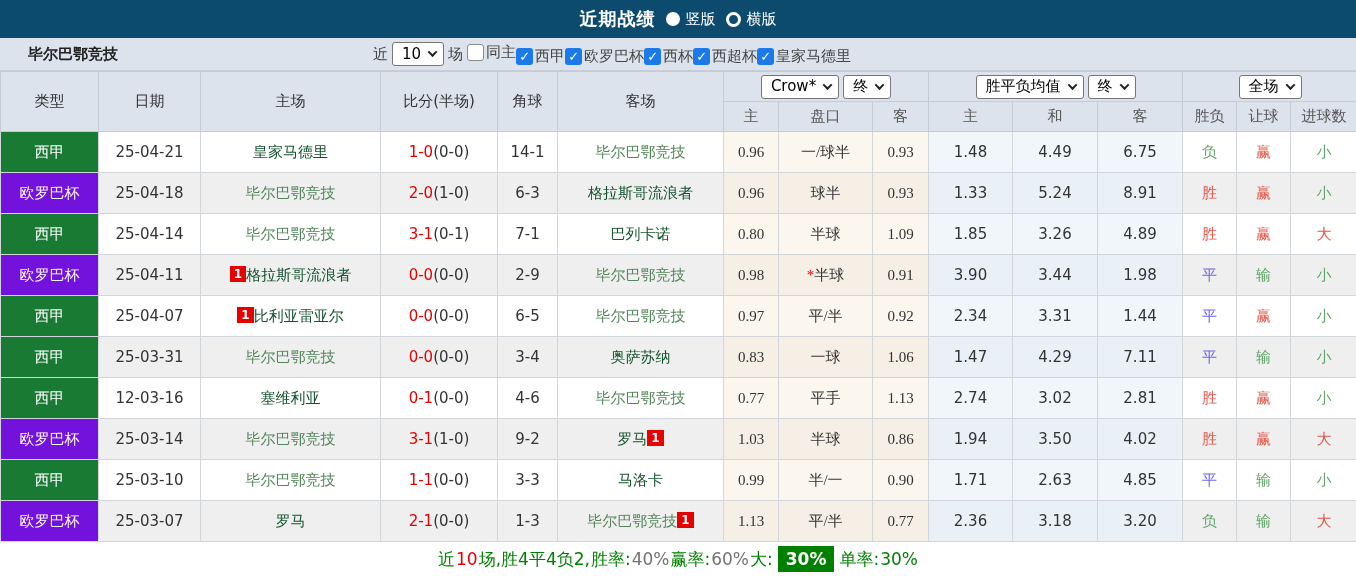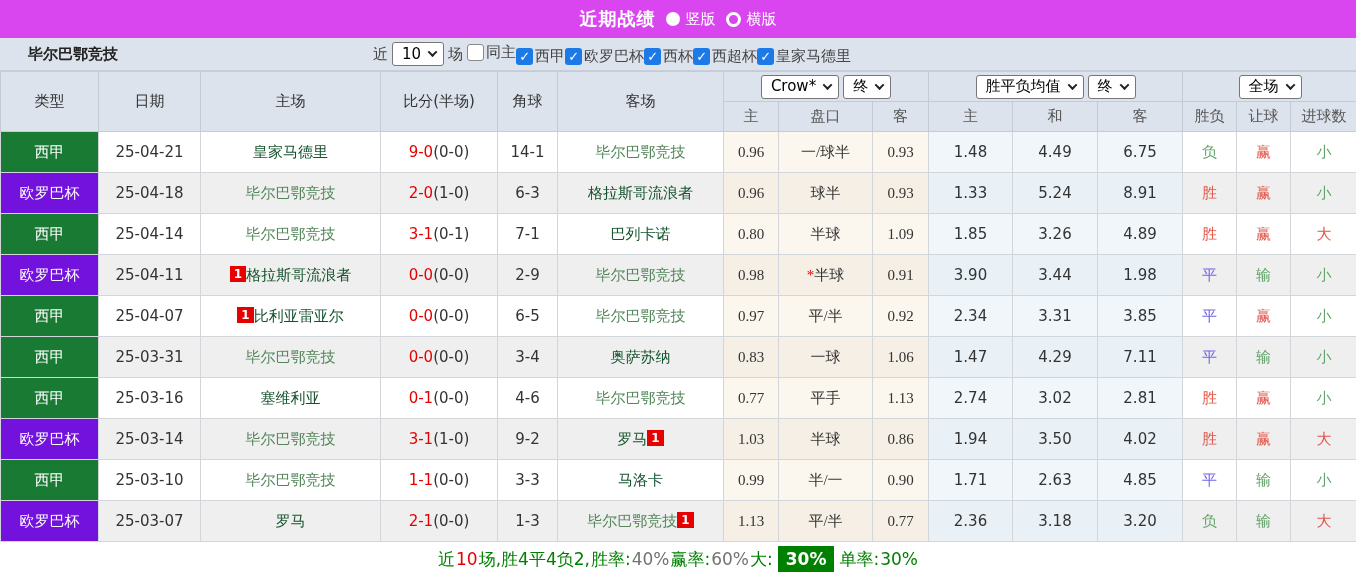--- a/index.html
+++ b/index.html
@@ -3,21 +3,21 @@
 <meta charset="utf-8">
 <style>
   * { box-sizing: border-box; margin: 0; padding: 0; }
   html,body { width:1356px; }
   body {
     font-family: "DejaVu Sans", "Liberation Sans", sans-serif;
     background:#fff; color:#333; font-size:15px;
   }
   
   .topbar {
-    height:38px; background:#d946ef; display:flex; align-items:center; justify-content:center;
+    height:38px; background:#0c4a6e; display:flex; align-items:center; justify-content:center;
     gap:10px; color:#fff;
   }
   .topbar .title { font-size:18px; font-weight:bold; letter-spacing:1px; }
   .radio { display:inline-flex; align-items:center; gap:6px; font-size:15px; cursor:pointer; }
   .radio-dot { width:14px; height:14px; border-radius:50%; display:inline-block; }
   .radio-dot.filled { background:#fff; }
   .radio-dot.ring { border:3px solid #fff; width:15px; height:15px; background:transparent; }
   
   .filterbar {
     height:33px; background:#dde3ec; display:flex; align-items:center;
@@ -190,21 +190,21 @@
       <th>胜负</th>
       <th>让球</th>
       <th>进球数</th>
     </tr>
   </thead>
   <tbody id="rows">
       <tr>
         <td class="c-type type-green">西甲</td>
         <td class="c-plain">25-04-21</td>
         <td class="c-plain"><span class="team-normal">皇家马德里</span></td>
-        <td class="c-plain"><span class="score-main">9-0</span><span class="score-half">(0-0)</span></td>
+        <td class="c-plain"><span class="score-main">1-0</span><span class="score-half">(0-0)</span></td>
         <td class="c-plain">14-1</td>
         <td class="c-plain"><span class="team-tracked">毕尔巴鄂竞技</span></td>
         <td class="c-cream">0.96</td>
         <td class="c-cream">一/球半</td>
         <td class="c-cream">0.93</td>
         <td class="c-blue">1.48</td>
         <td class="c-blue">4.49</td>
         <td class="c-blue">6.75</td>
         <td class="c-plain res-green">负</td>
         <td class="c-plain res-red">赢</td>
@@ -266,21 +266,21 @@
         <td class="c-plain">25-04-07</td>
         <td class="c-plain"><span class="badge-red">1</span><span class="team-normal">比利亚雷亚尔</span></td>
         <td class="c-plain"><span class="score-main">0-0</span><span class="score-half">(0-0)</span></td>
         <td class="c-plain">6-5</td>
         <td class="c-plain"><span class="team-tracked">毕尔巴鄂竞技</span></td>
         <td class="c-cream">0.97</td>
         <td class="c-cream">平/半</td>
         <td class="c-cream">0.92</td>
         <td class="c-blue">2.34</td>
         <td class="c-blue">3.31</td>
-        <td class="c-blue">3.85</td>
+        <td class="c-blue">1.44</td>
         <td class="c-plain res-blue">平</td>
         <td class="c-plain res-red">赢</td>
         <td class="c-plain res-green">小</td>
       </tr>
       <tr>
         <td class="c-type type-green">西甲</td>
         <td class="c-plain">25-03-31</td>
         <td class="c-plain"><span class="team-tracked">毕尔巴鄂竞技</span></td>
         <td class="c-plain"><span class="score-main">0-0</span><span class="score-half">(0-0)</span></td>
         <td class="c-plain">3-4</td>
@@ -290,21 +290,21 @@
         <td class="c-cream">1.06</td>
         <td class="c-blue">1.47</td>
         <td class="c-blue">4.29</td>
         <td class="c-blue">7.11</td>
         <td class="c-plain res-blue">平</td>
         <td class="c-plain res-green">输</td>
         <td class="c-plain res-green">小</td>
       </tr>
       <tr>
         <td class="c-type type-green">西甲</td>
-        <td class="c-plain">25-03-16</td>
+        <td class="c-plain">12-03-16</td>
         <td class="c-plain"><span class="team-normal">塞维利亚</span></td>
         <td class="c-plain"><span class="score-main">0-1</span><span class="score-half">(0-0)</span></td>
         <td class="c-plain">4-6</td>
         <td class="c-plain"><span class="team-tracked">毕尔巴鄂竞技</span></td>
         <td class="c-cream">0.77</td>
         <td class="c-cream">平手</td>
         <td class="c-cream">1.13</td>
         <td class="c-blue">2.74</td>
         <td class="c-blue">3.02</td>
         <td class="c-blue">2.81</td>

